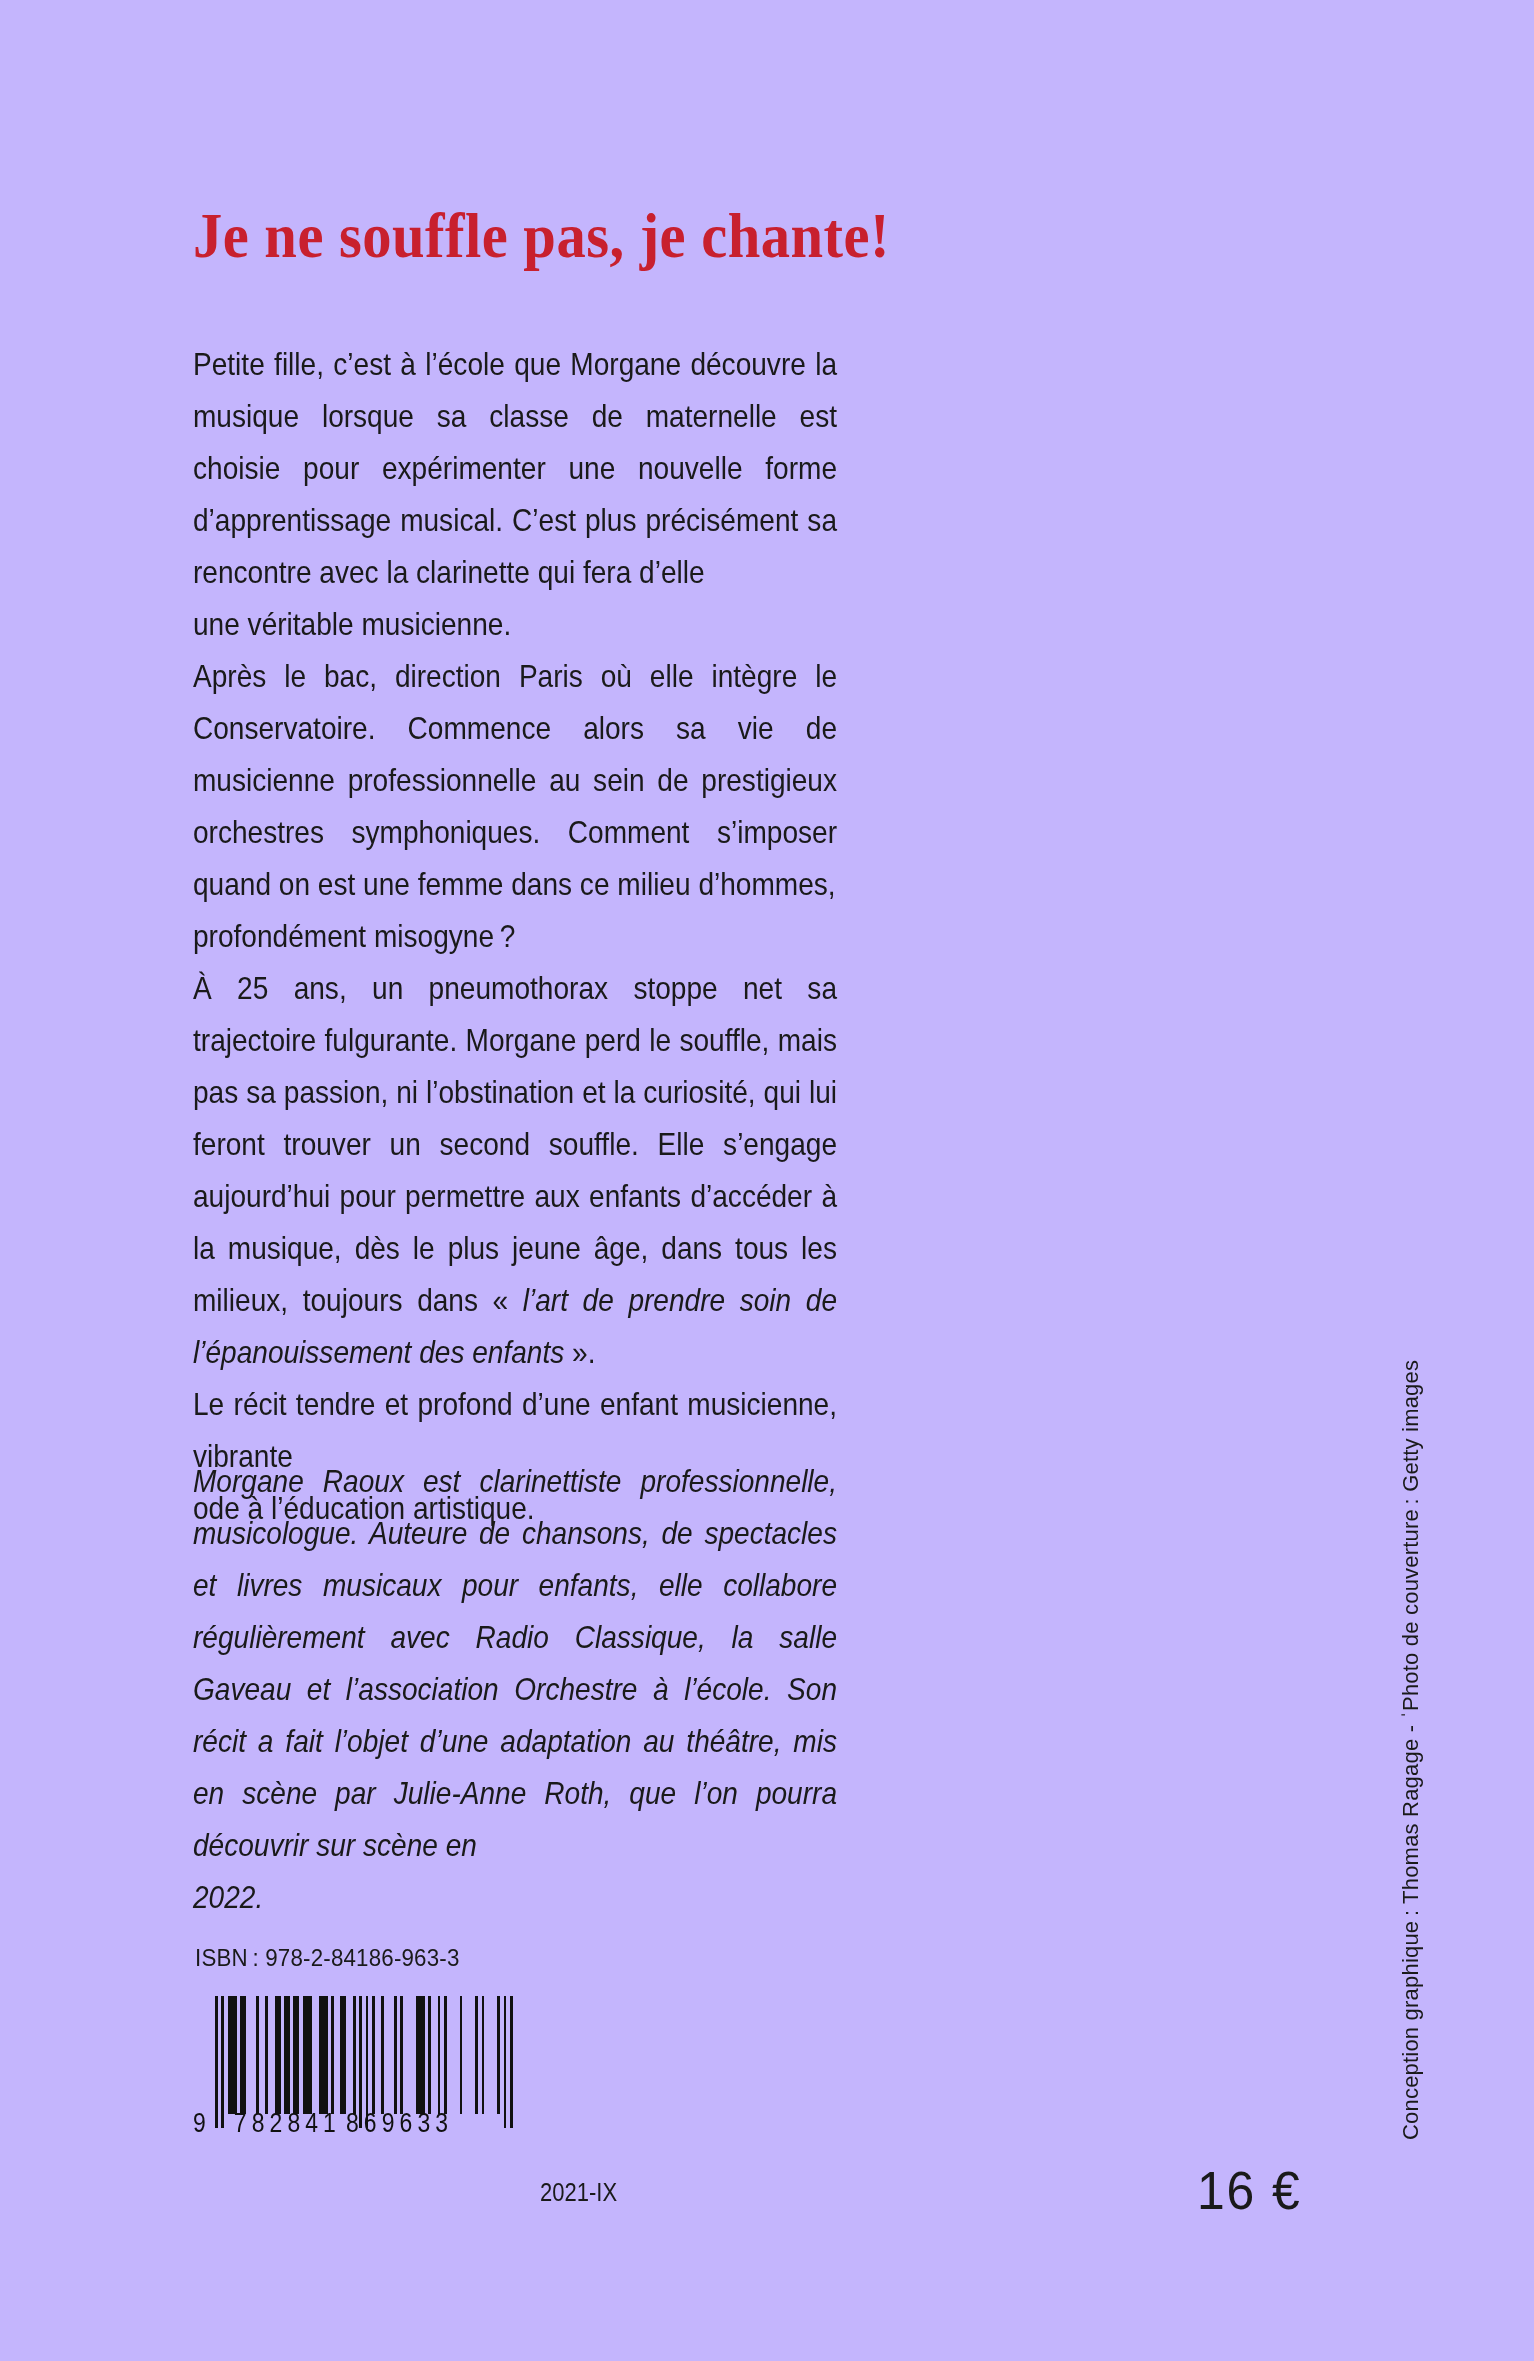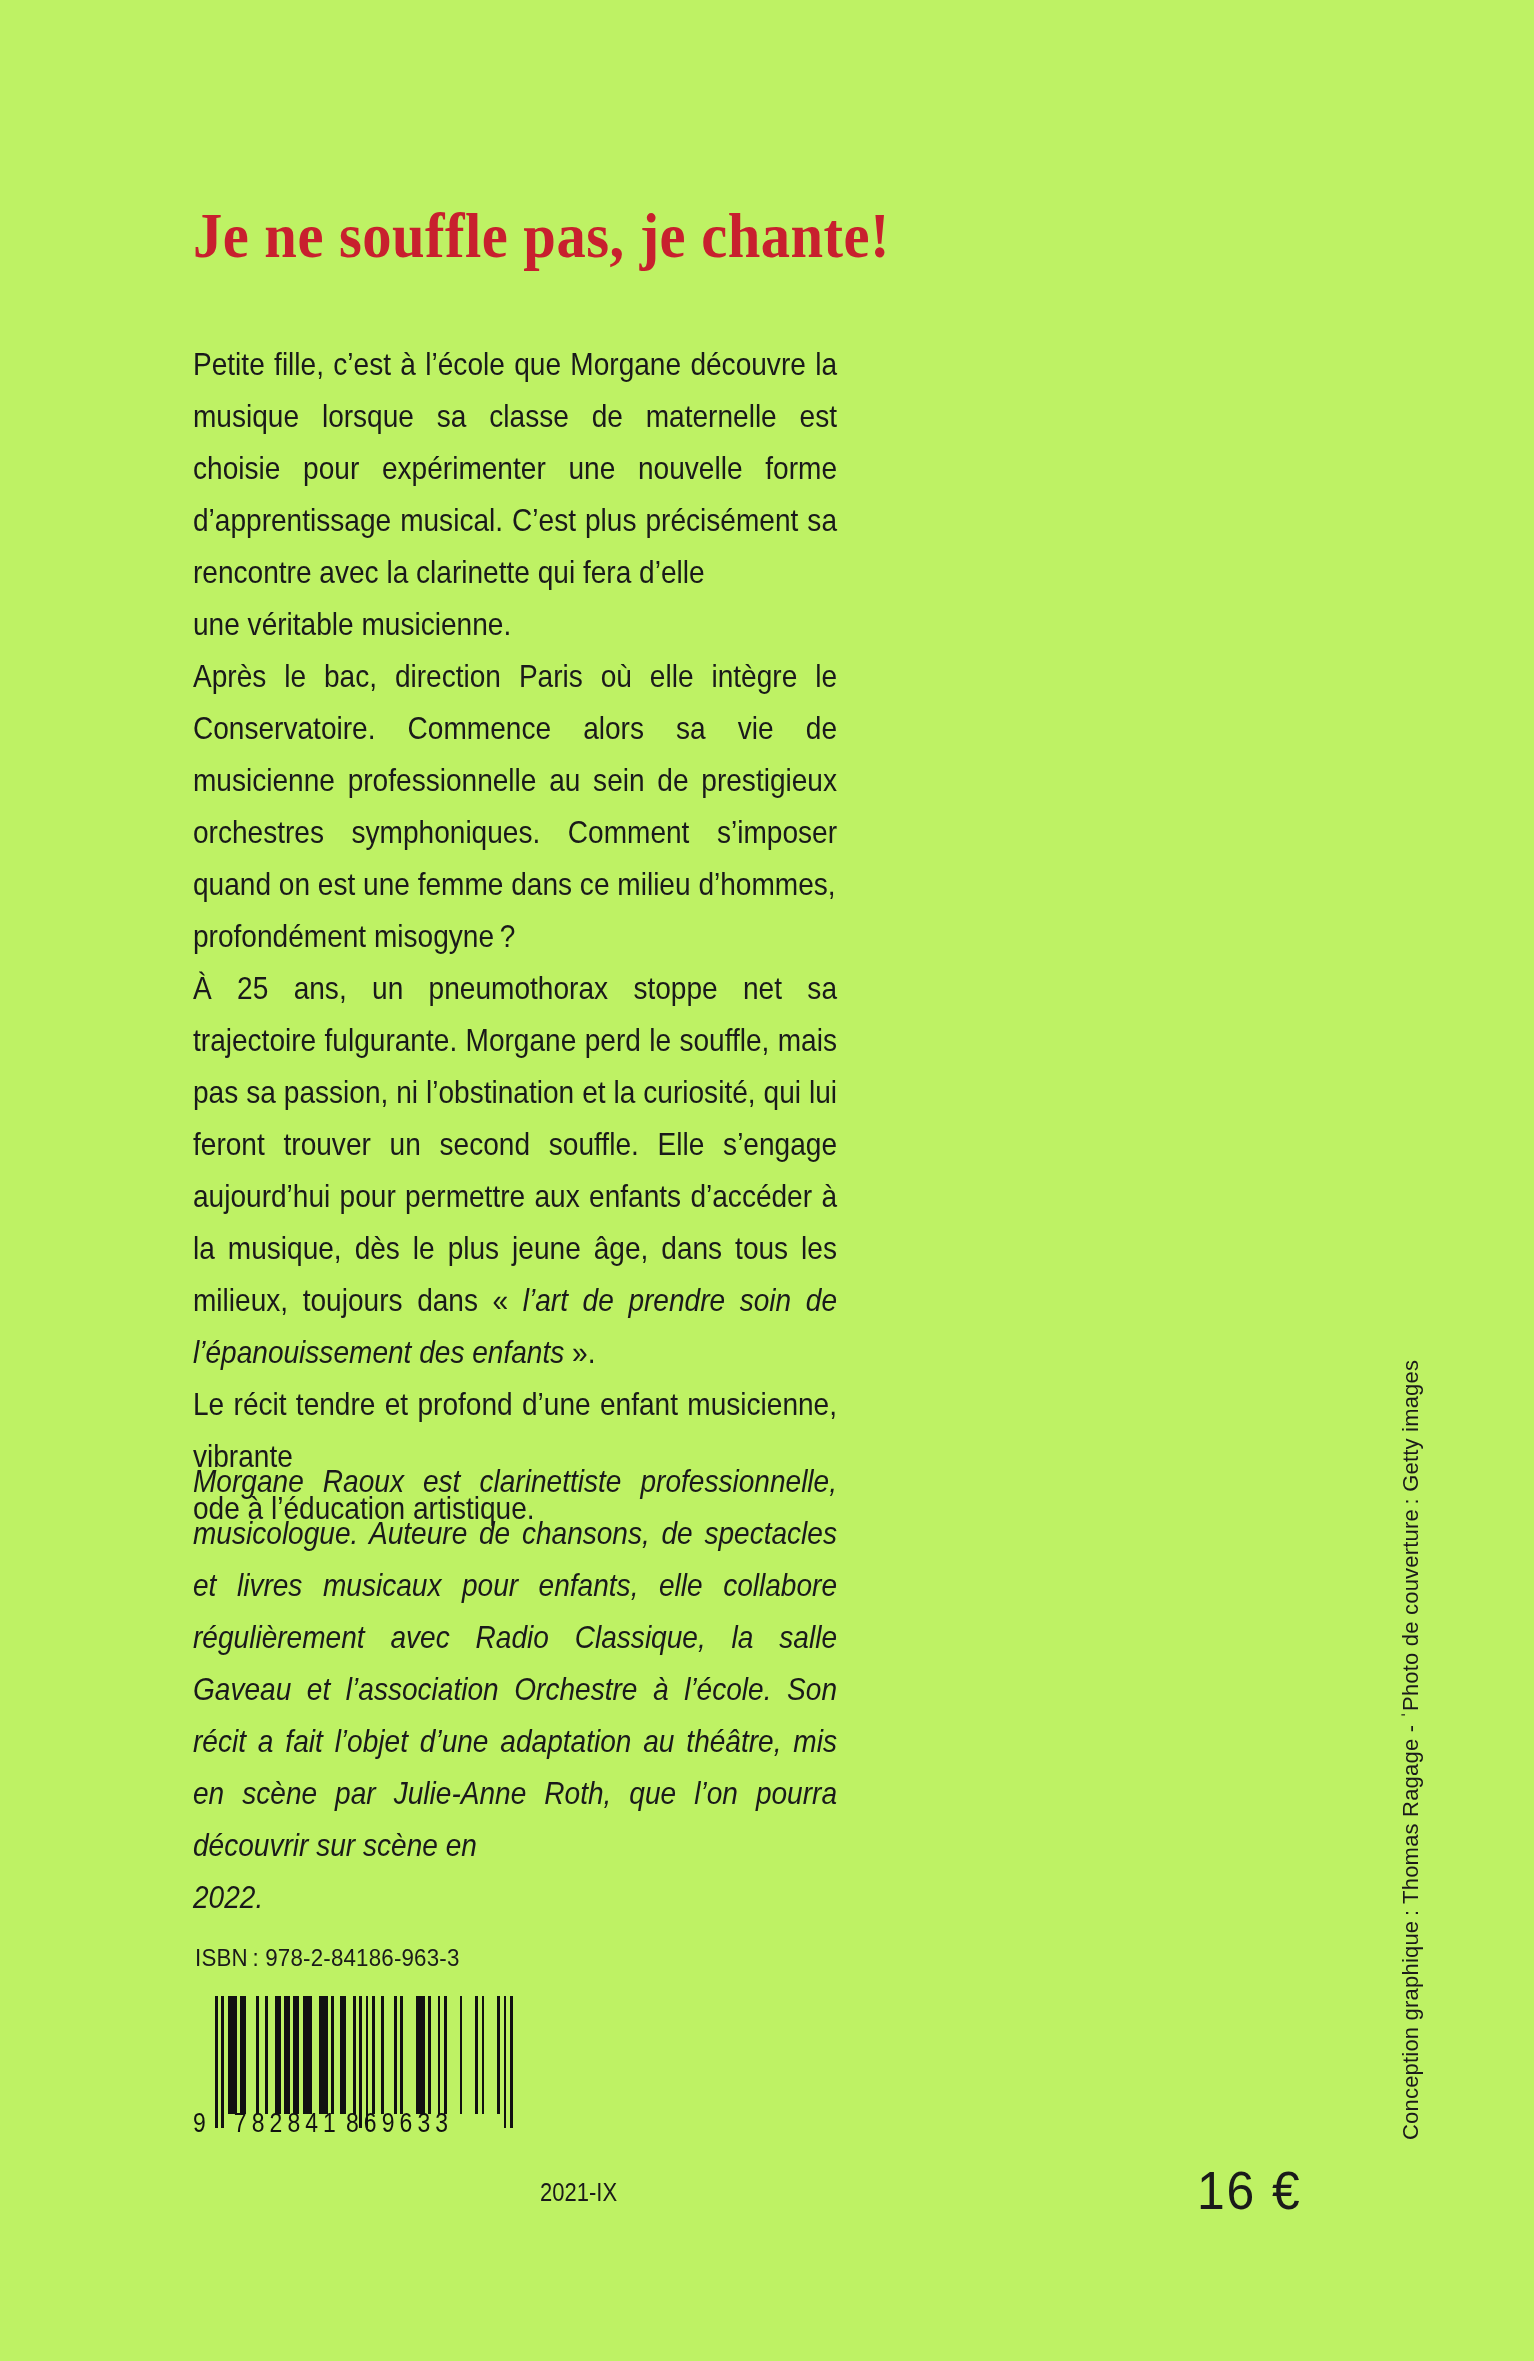--- a/index.html
+++ b/index.html
@@ -12,21 +12,21 @@
     height: 2361px;
     position: relative;
     font-family: "Liberation Sans", sans-serif;
     color: #1a1a1a;
     overflow: hidden;
   }
 
   .page {
     position: absolute;
     inset: 0;
-    background: #bef264;
+    background: #c4b5fd;
   }
 
   
   #book-title {
     position: absolute;
     left: 193px;
     top: 163px;
     width: 1000px;
     font-family: "Liberation Serif", "DejaVu Serif", serif;
     font-size: 63px;

